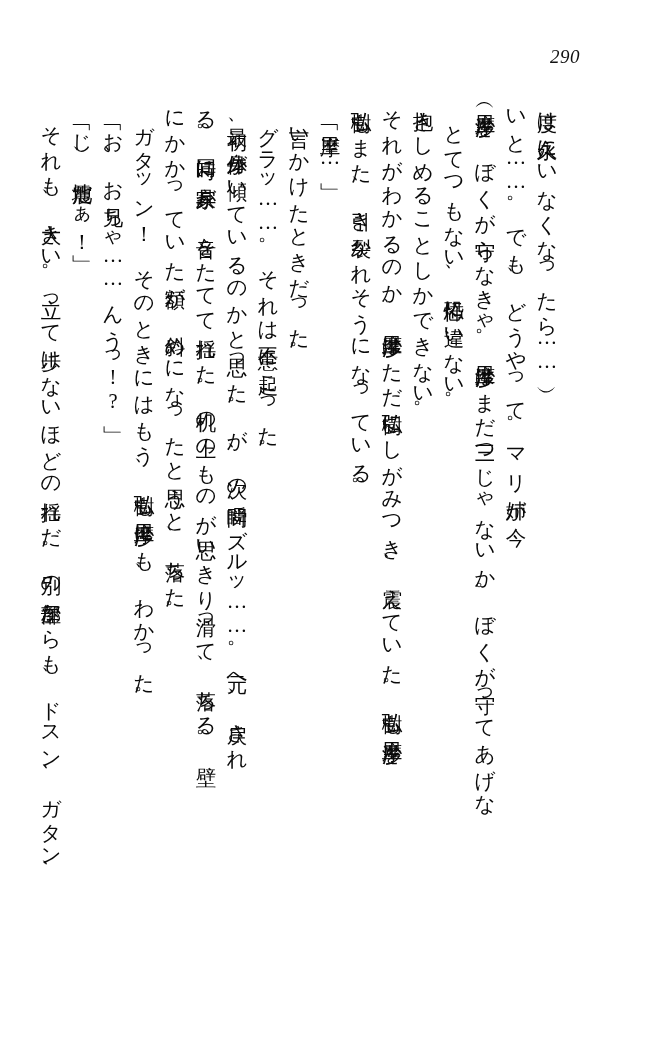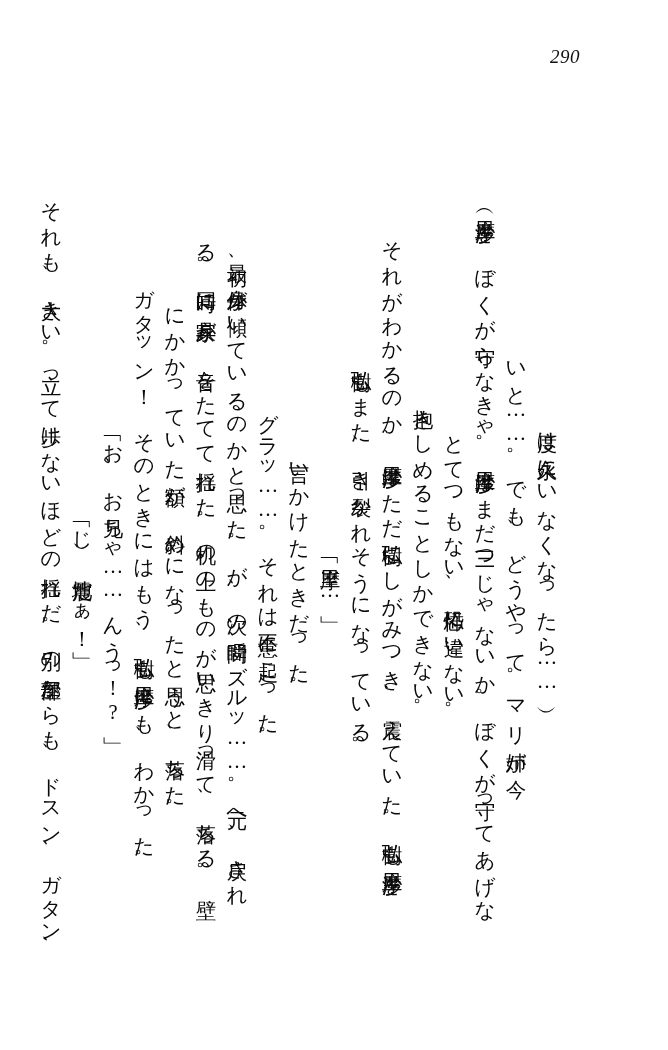--- a/index.html
+++ b/index.html
@@ -11,21 +11,20 @@
     font-family: "Liberation Serif", "DejaVu Serif", serif;
     color: #000000;
   }
   .page {
     position: relative;
     width: 652px;
     height: 1050px;
     background: #ffffff;
     overflow: hidden;
     box-sizing: border-box;
-    text-align: center;
   }
   
   .page-number {
     position: absolute;
     top: 46px;
     right: 72px;
     font-family: "Liberation Serif", "DejaVu Serif", serif;
     font-style: italic;
     font-size: 19px;
     letter-spacing: 0.5px;

